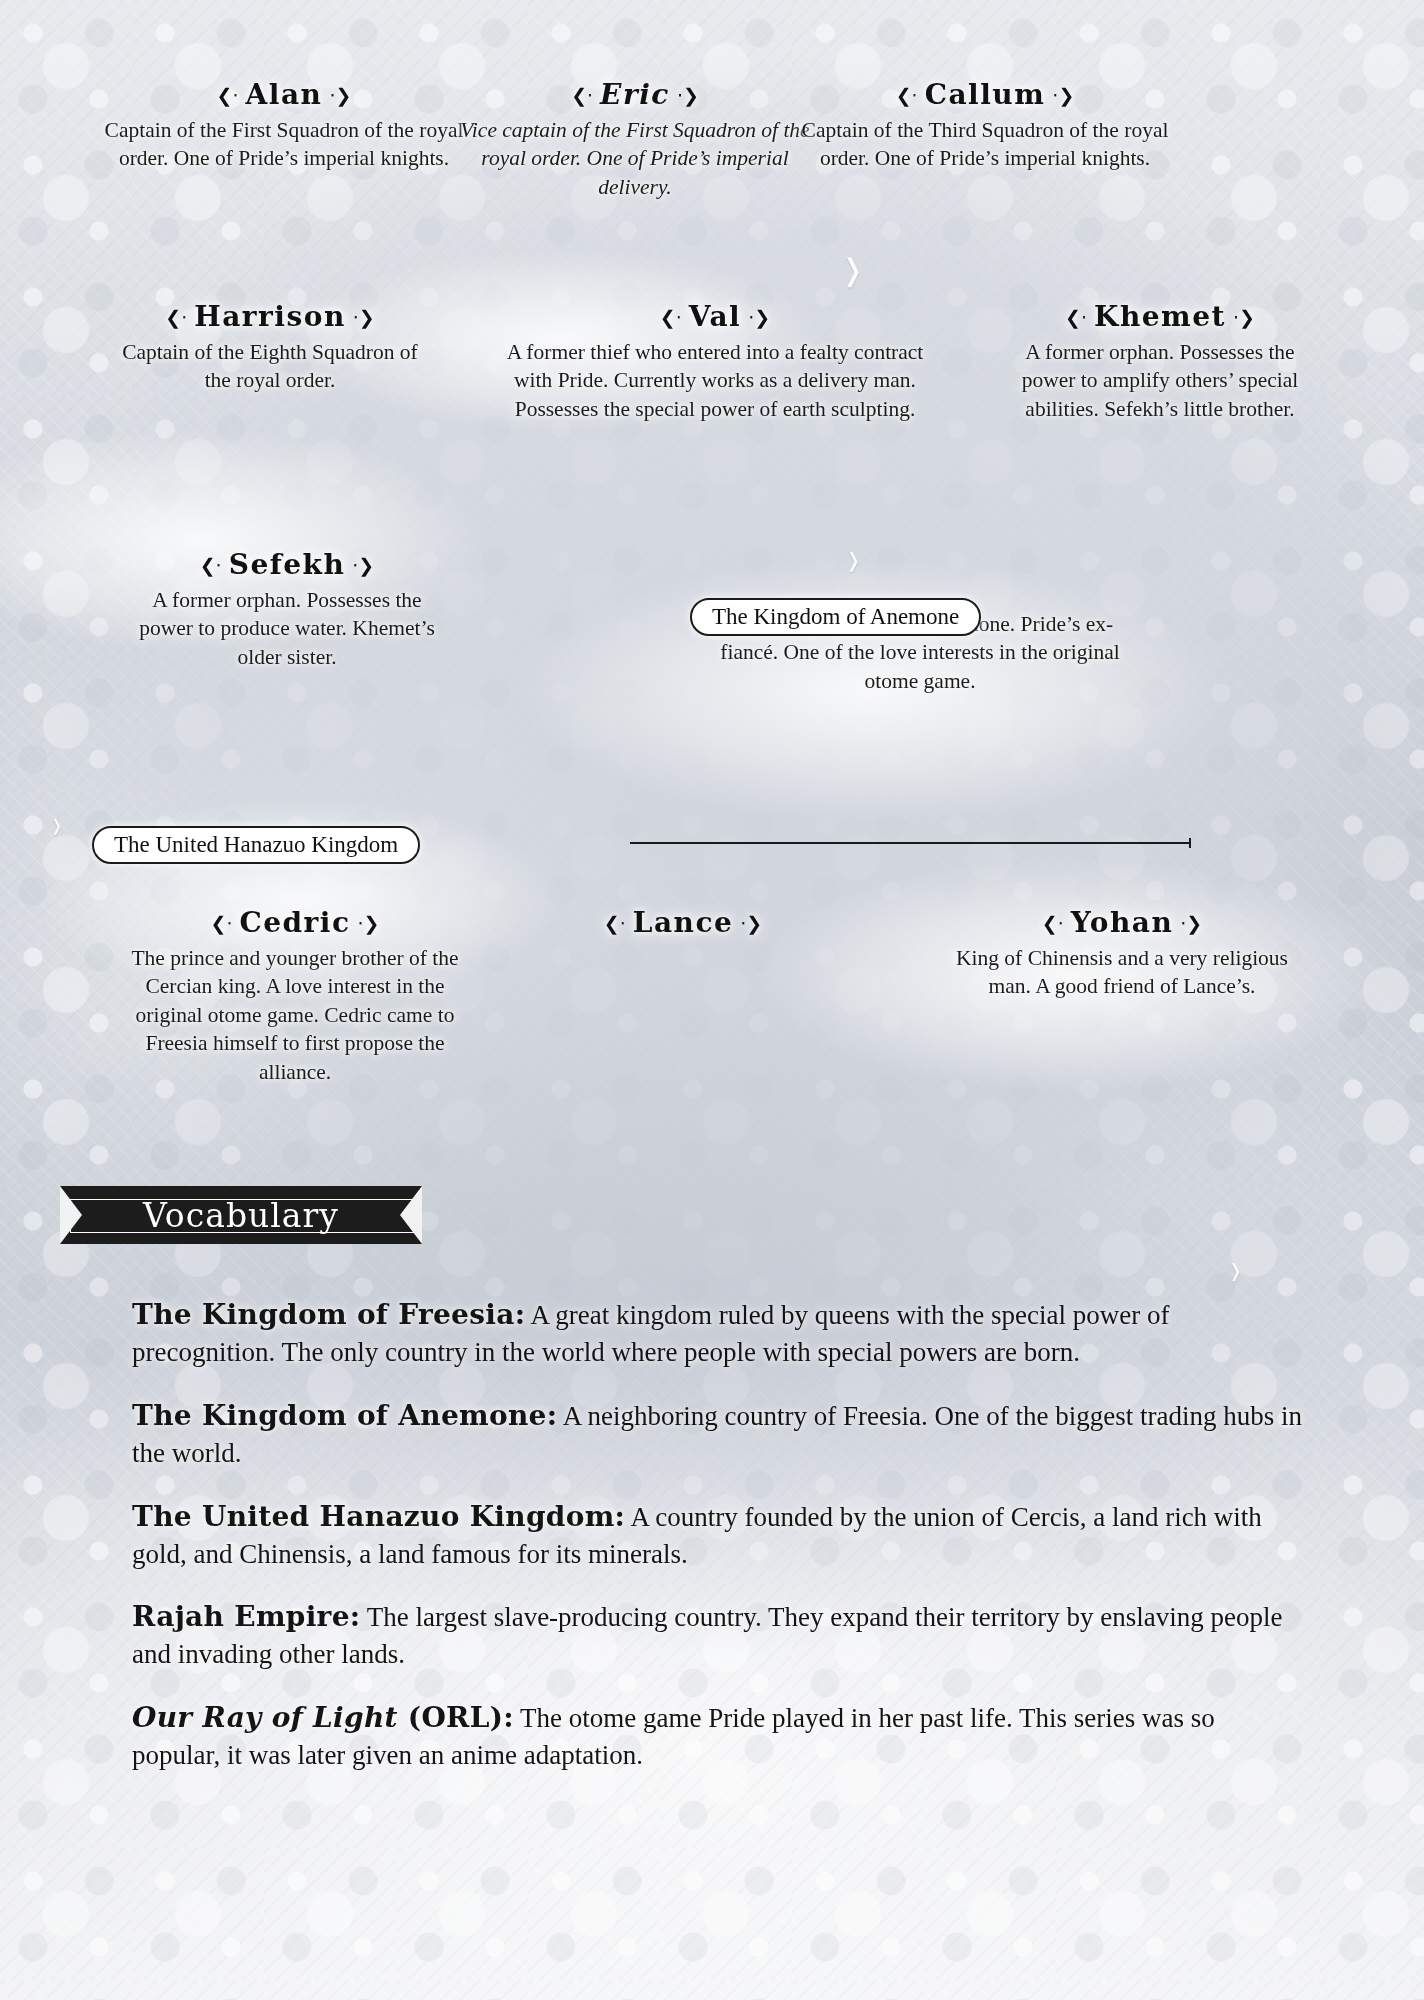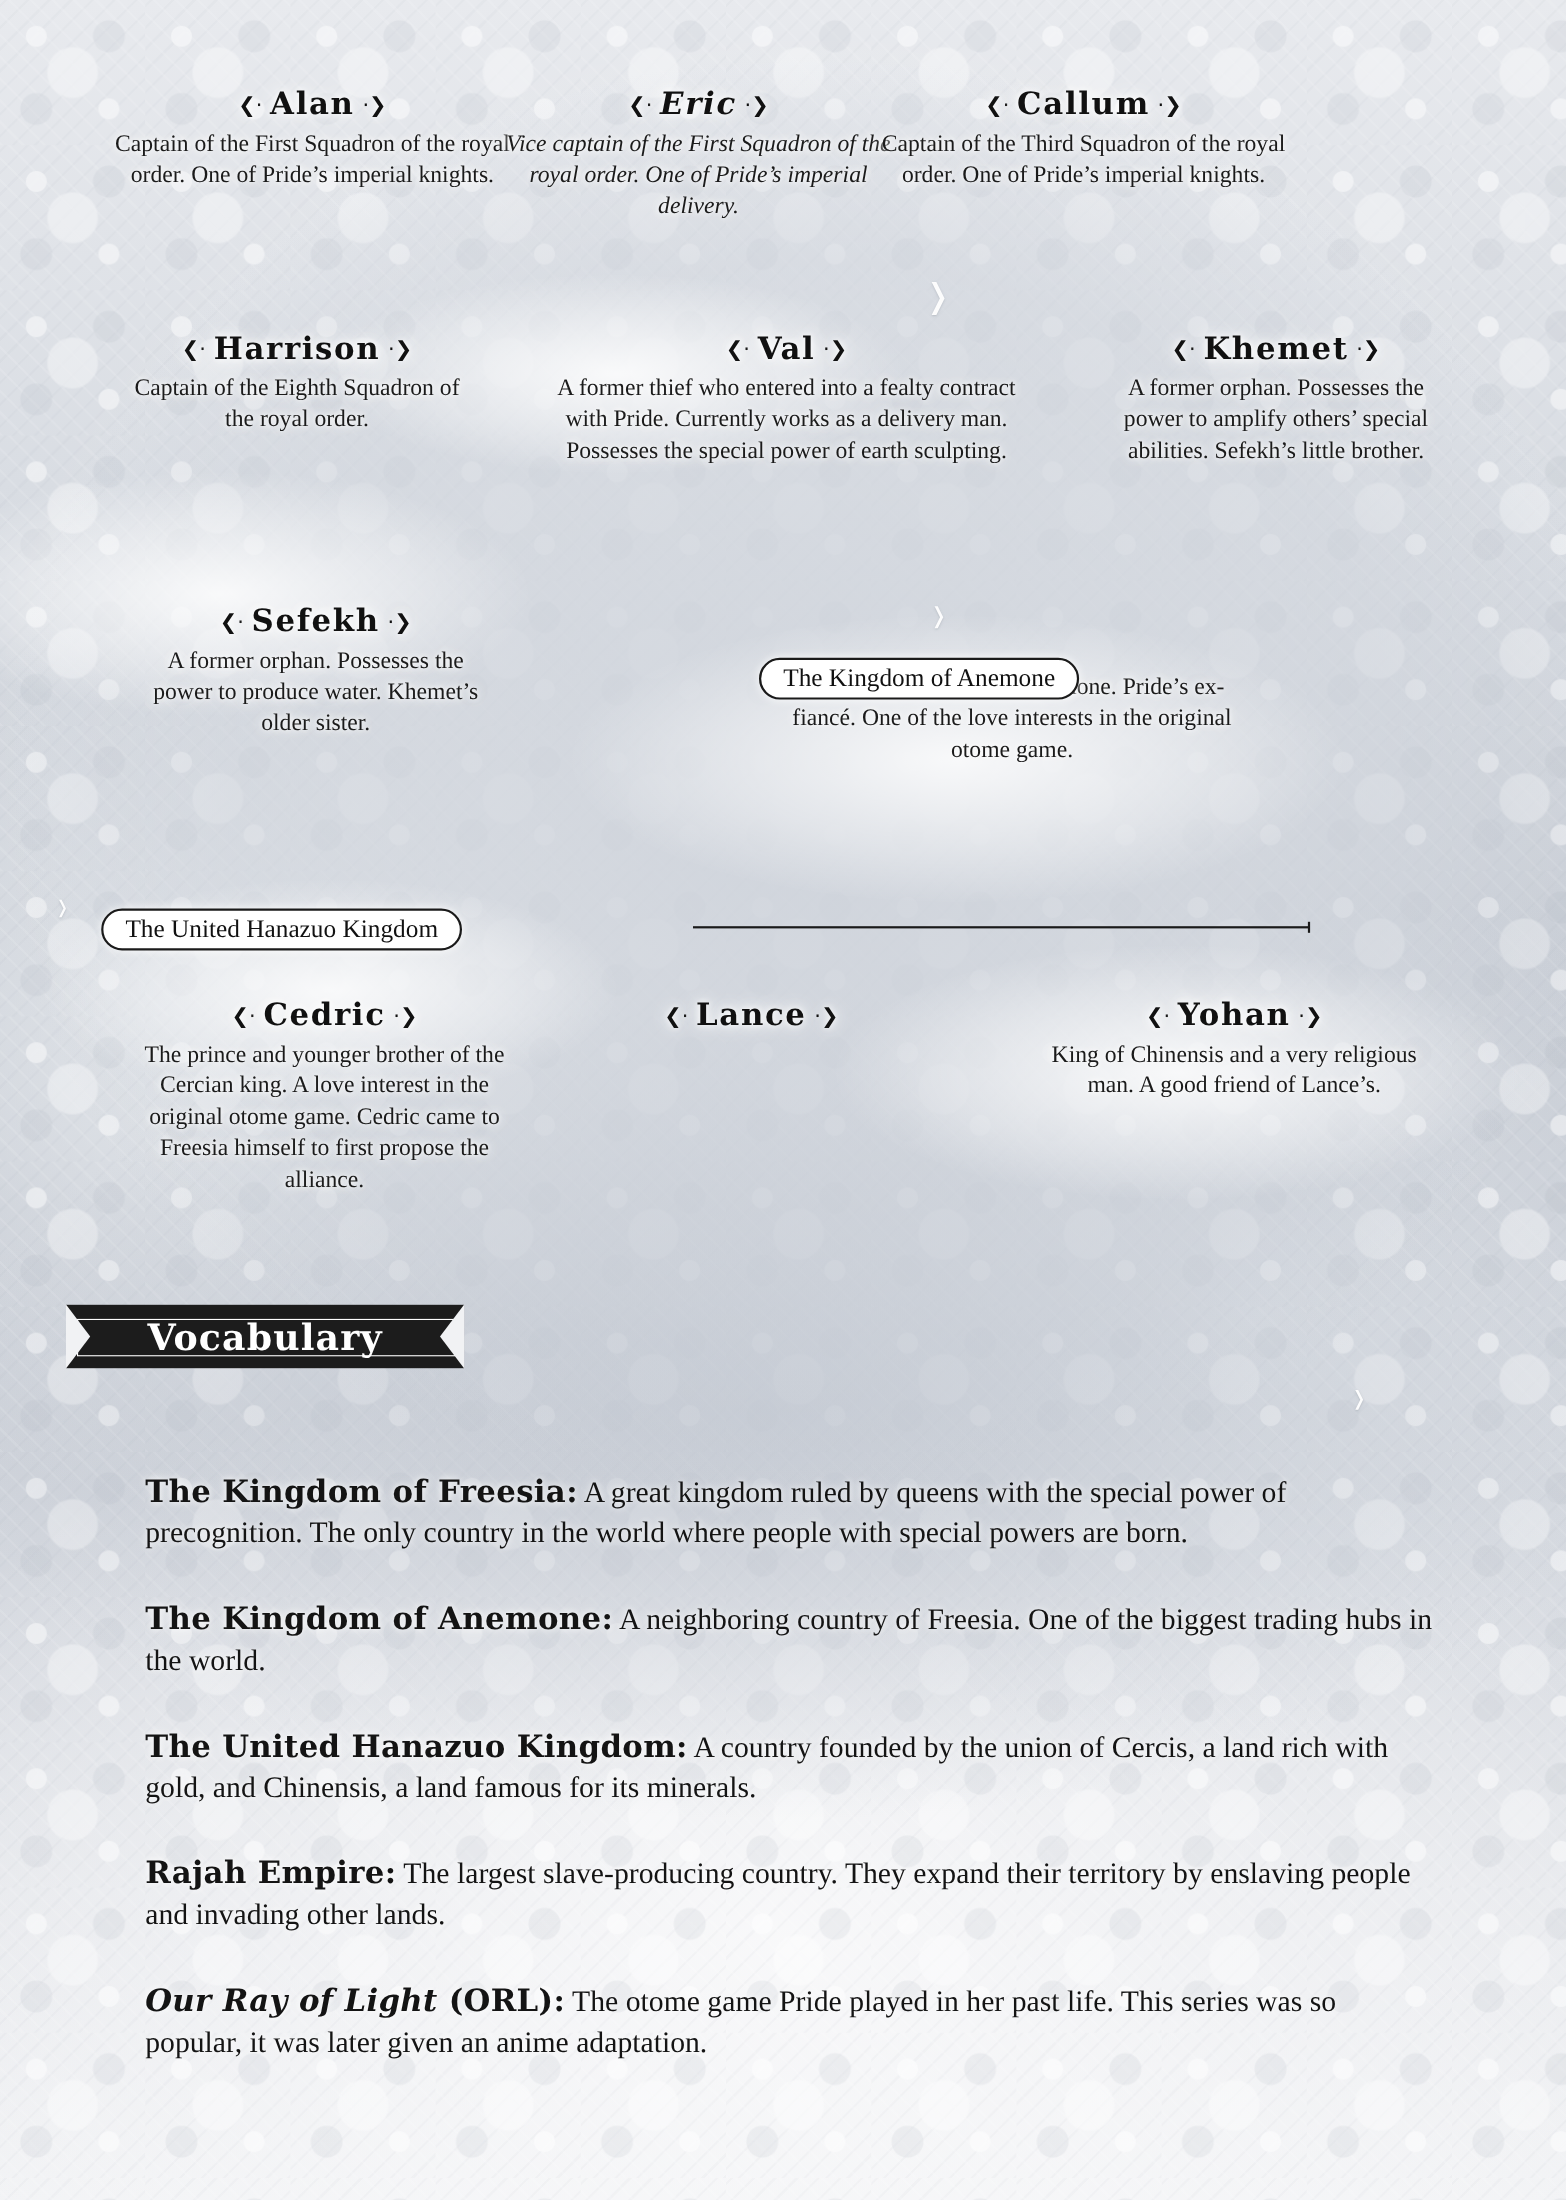--- a/index.html
+++ b/index.html
@@ -151,21 +151,21 @@
     width: 362px;
     height: 58px;
     background: #1c1c1c;
     display: flex;
     align-items: center;
     justify-content: center;
     clip-path: polygon(0 0, 100% 0, 100% 100%, 0 100%);
   }
   .banner-inner {
     font-family: "DejaVu Serif", serif;
-    font-weight: bold;
+    font-weight: normal;
     font-size: 33px;
     letter-spacing: 1px;
     color: #fff;
   }
   .banner-notch-l, .banner-notch-r {
     position: absolute;
     top: 1186px;
     width: 0;
     height: 0;
   }
@@ -198,21 +198,20 @@
     top: 1296px;
     width: 1170px;
   }
   .vocab-item {
     margin-bottom: 26px;
     font-family: "Liberation Serif", serif;
     font-size: 27px;
     line-height: 1.36;
     color: #141414;
     text-shadow: 0 0 6px rgba(255,255,255,.85), 0 0 12px rgba(255,255,255,.6);
-    margin-top: 41px;
   }
   .vocab-term {
     font-family: "DejaVu Serif", serif;
     font-weight: bold;
     font-size: 28px;
     letter-spacing: .3px;
   }
   .vocab-term.italic { font-style: italic; }
 </style>
 </head>

